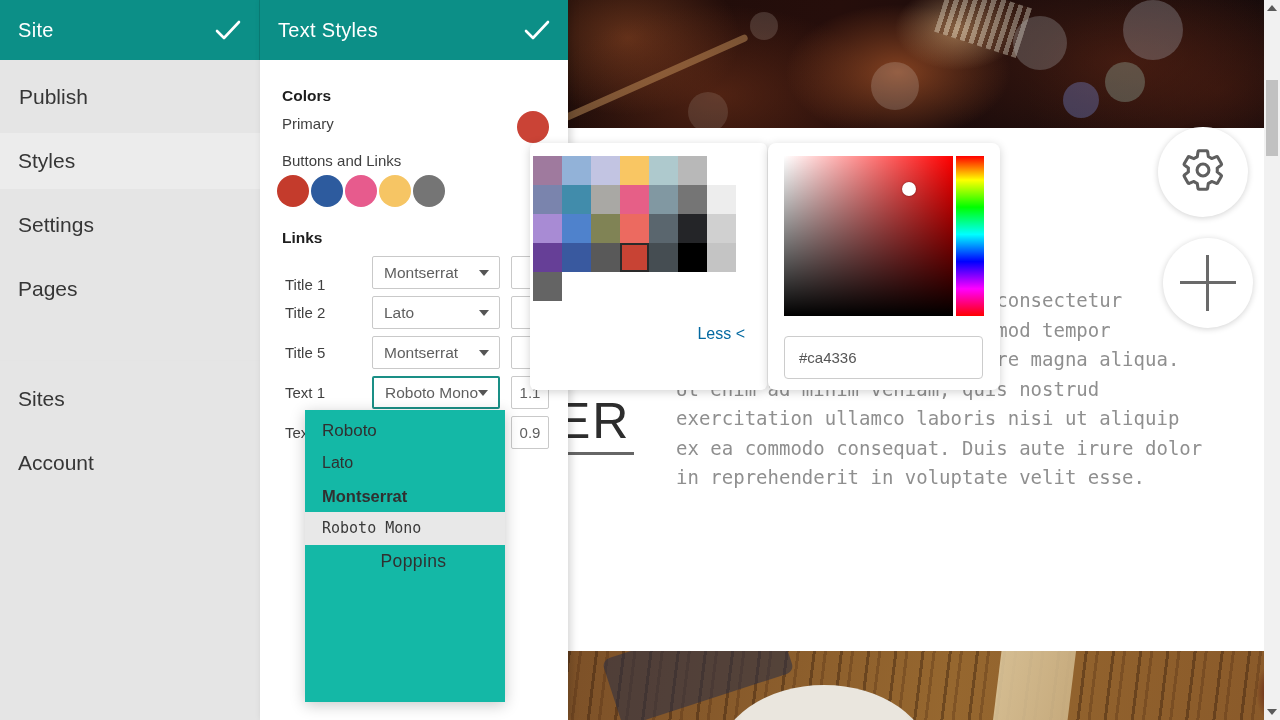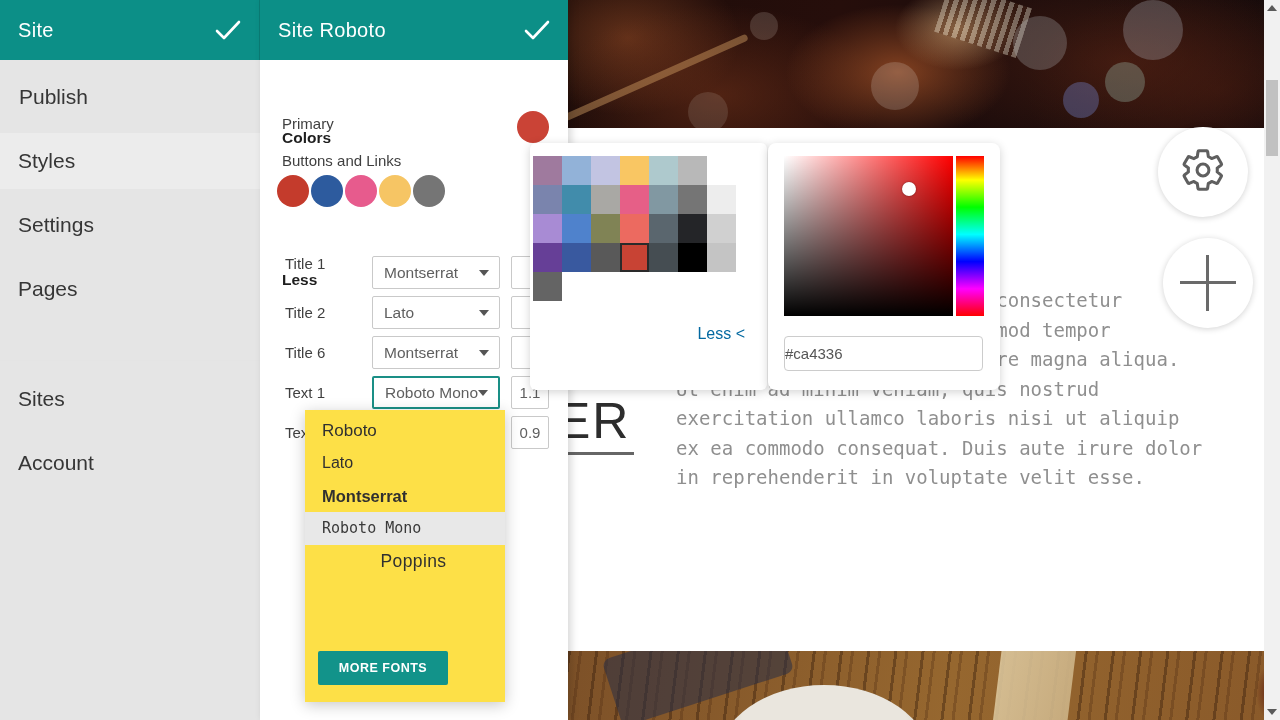--- a/index.html
+++ b/index.html
@@ -76,43 +76,43 @@
       font-size:21px;font-weight:300;color:#363636;cursor:pointer;line-height:34px;}
   .nav-publish{top:80px;padding-left:19px;}  .nav-settings{top:208px;}  .nav-pages{top:272px;}
   .nav-sites{top:382px;}   .nav-account{top:446px;}
   .nav-styles{top:133px;height:56px;line-height:56px;background:#ececec;}
   .sidebar-divider{position:absolute;left:0;top:360px;width:260px;height:1px;background:#e4e4e4;}
 
   
   .styles-panel{position:absolute;left:260px;top:0;width:308px;height:720px;background:#fff;z-index:10;
       box-shadow:3px 0 8px rgba(0,0,0,.16);}
   .styles-panel .panel-header{width:308px;}
-  .section-label{position:absolute;left:22px;font-size:15.5px;font-weight:700;color:#1e1e1e;margin-top:42px;}
+  .section-label{position:absolute;left:22px;font-size:15.5px;font-weight:700;color:#1e1e1e;}
   .lbl-colors{top:87px;}  .lbl-fonts{top:229px;}
   .field-label{position:absolute;left:22px;font-size:15px;font-weight:300;color:#3f3f3f;}
   .lbl-primary{top:115px;} .lbl-buttons{top:152px;}
   .color-dot{position:absolute;width:32px;height:32px;border-radius:50%;cursor:pointer;}
   .dot-primary{left:257px;top:111px;}
   .btn-dots{position:absolute;left:17px;top:175px;display:flex;gap:2px;}
   .btn-dots .color-dot{position:static;}
   .font-row-label{position:absolute;left:25px;font-size:15px;font-weight:300;color:#3f3f3f;}
-  .fr0{top:255px;} .fr1{top:304px;} .fr2{top:344px;} .fr3{top:384px;} .fr4{top:424px;}
+  .fr0{top:276px;} .fr1{top:304px;} .fr2{top:344px;} .fr3{top:384px;} .fr4{top:424px;}
   .select{position:absolute;left:112px;width:128px;height:33px;box-sizing:border-box;border:1px solid #c9c9c9;
       border-radius:2px;background:#fff;display:flex;align-items:center;cursor:pointer;
       font-size:15.5px;font-weight:300;color:#5f5f5f;padding-left:11px;}
   .sel0{top:256px;} .sel1{top:296px;} .sel2{top:336px;} .sel3{top:376px;border:2px solid #1a8f86;} .sel4{top:416px;}
   .select .caret{position:absolute;right:10px;width:0;height:0;border-left:5px solid transparent;
       border-right:5px solid transparent;border-top:6px solid #555;}
   .size-input{position:absolute;left:251px;width:38px;height:33px;box-sizing:border-box;border:1px solid #c9c9c9;
       border-radius:2px;font-size:15px;font-weight:300;color:#5f5f5f;text-align:center;
       font-family:"Liberation Sans",sans-serif;background:#fff;}
   .sz0{top:256px;} .sz1{top:296px;} .sz2{top:336px;} .sz3{top:376px;} .sz4{top:416px;}
 
   
-  .font-dropdown{position:absolute;left:305px;top:410px;width:200px;height:292px;background:#fde047;z-index:30;
+  .font-dropdown{position:absolute;left:305px;top:410px;width:200px;height:292px;background:#14b8a6;z-index:30;
       box-shadow:0 3px 14px rgba(0,0,0,.22);}
   .fd-option{position:relative;height:32.4px;line-height:32.4px;padding-left:17px;color:#303030;cursor:pointer;}
   .fd-option.hl{background:#e8e8e8;}
   .opt-roboto{font-size:17px;font-weight:400;margin-top:5px;}
   .opt-lato{font-size:16px;font-weight:300;}
   .opt-montserrat{font-size:16.5px;font-weight:700;}
   .opt-mono{font-family:"DejaVu Sans Mono","Liberation Mono",monospace;font-size:15px;color:#3a3a3a;}
   .opt-poppins{font-size:17.5px;font-weight:400;letter-spacing:.4px;text-align:center;}
   .opt-didact{font-size:15px;font-weight:300;color:#4a4a4a;}
   .opt-rubik{font-size:16.5px;font-weight:500;}
@@ -133,22 +133,22 @@
   
   .picker-panel{position:absolute;left:768px;top:143px;width:232px;height:247px;background:#fff;z-index:20;
       border-radius:8px;box-shadow:0 2px 10px rgba(0,0,0,.18);}
   .sv-square{position:absolute;left:16px;top:13px;width:169px;height:160px;cursor:crosshair;
       background:linear-gradient(to top,#000,rgba(0,0,0,0)),
                  linear-gradient(to right,#fff,rgba(255,255,255,0)),#f00;}
   .sv-handle{position:absolute;left:118px;top:26px;width:14px;height:14px;border-radius:50%;background:#fff;
       box-shadow:0 0 2px rgba(0,0,0,.5);}
   .hue-bar{position:absolute;left:188px;top:13px;width:28px;height:160px;cursor:pointer;
       background:linear-gradient(to bottom,#f00 0%,#ff0 15%,#0f0 32%,#0ff 49%,#00f 66%,#f0f 83%,#f00 100%);}
-  .hex-input{position:absolute;left:16px;top:193px;width:199px;height:35px;box-sizing:border-box;
-      border:1px solid #ccc;border-radius:4px;font-size:15px;font-weight:300;color:#555;padding-left:0;
+  .hex-input{position:absolute;left:16px;top:193px;width:199px;height:43px;box-sizing:border-box;
+      border:1px solid #ccc;border-radius:4px;font-size:15px;font-weight:300;color:#555;padding-left:14px;
       font-family:"Liberation Sans",sans-serif;background:#fff;}
 </style>
 </head>
 <body>
 
 <div class="screen">
 
   <div class="preview">
     <div class="hero">
       <span class="streak"></span>
@@ -208,56 +208,56 @@
     <div class="nav-item nav-settings">Settings</div>
     <div class="nav-item nav-styles">Styles</div>
     <div class="nav-item nav-pages">Pages</div>
     <div class="sidebar-divider"></div>
     <div class="nav-item nav-account">Account</div>
     <div class="nav-item nav-sites">Sites</div>
   </div>
 
   <div class="styles-panel">
     <div class="panel-header">
-      <span class="panel-title">Site Roboto</span>
+      <span class="panel-title">Text Styles</span>
       <svg class="check-icon" viewBox="0 0 26 22" fill="none" stroke="#fff" stroke-width="2.6" stroke-linecap="round" stroke-linejoin="round">
           <polyline points="2,12 9,19 24,3"></polyline>
         </svg>
     </div>
 
     <div class="section-label lbl-colors">Colors</div>
     <div class="field-label lbl-primary">Primary</div>
     <span class="color-dot dot-primary" style="background-color: rgb(202, 67, 54);"></span>
 
     <div class="field-label lbl-buttons">Buttons and Links</div>
     <div class="btn-dots">
       <span class="color-dot" style="background-color: rgb(196, 59, 44);"></span>
       <span class="color-dot" style="background-color: rgb(45, 91, 158);"></span>
       <span class="color-dot" style="background-color: rgb(231, 91, 141);"></span>
       <span class="color-dot" style="background-color: rgb(246, 197, 100);"></span>
       <span class="color-dot" style="background-color: rgb(117, 117, 117);"></span>
     </div>
 
-    <div class="section-label lbl-fonts">Less</div>
+    <div class="section-label lbl-fonts">Links</div>
 
     <div class="font-row-label fr0">Title 1</div>
     <div class="select sel0">
       <span>Montserrat</span>
       <span class="caret"></span>
     </div>
     <input class="size-input sz0" readonly="" value="" style="">
 
     <div class="font-row-label fr1">Title 2</div>
     <div class="select sel1">
       <span>Lato</span>
       <span class="caret"></span>
     </div>
     <input class="size-input sz1" readonly="" value="" style="">
 
-    <div class="font-row-label fr2">Title 6</div>
+    <div class="font-row-label fr2">Title 5</div>
     <div class="select sel2">
       <span>Montserrat</span>
       <span class="caret"></span>
     </div>
     <input class="size-input sz2" readonly="" value="" style="">
 
     <div class="font-row-label fr3">Text 1</div>
     <div class="select sel3">
       <span>Roboto Mono</span>
       <span class="caret"></span>
@@ -271,21 +271,20 @@
     </div>
     <input class="size-input sz4" readonly="" value="0.9" style="">
   </div>
 
   <div class="font-dropdown">
     <div class="fd-option opt-roboto">Roboto</div>
     <div class="fd-option opt-lato">Lato</div>
     <div class="fd-option opt-montserrat">Montserrat</div>
     <div class="fd-option opt-mono hl">Roboto Mono</div>
     <div class="fd-option opt-poppins">Poppins</div>
-    <button class="more-fonts-btn">MORE FONTS</button>
   </div>
 
   <div class="swatch-panel">
     <div class="swatch-grid">
         <div class="swatch" style="background: rgb(159, 122, 158);"></div>
         <div class="swatch" style="background: rgb(146, 178, 216);"></div>
         <div class="swatch" style="background: rgb(194, 196, 226);"></div>
         <div class="swatch" style="background: rgb(249, 198, 99);"></div>
         <div class="swatch" style="background: rgb(174, 201, 205);"></div>
         <div class="swatch" style="background: rgb(184, 184, 184);"></div>

